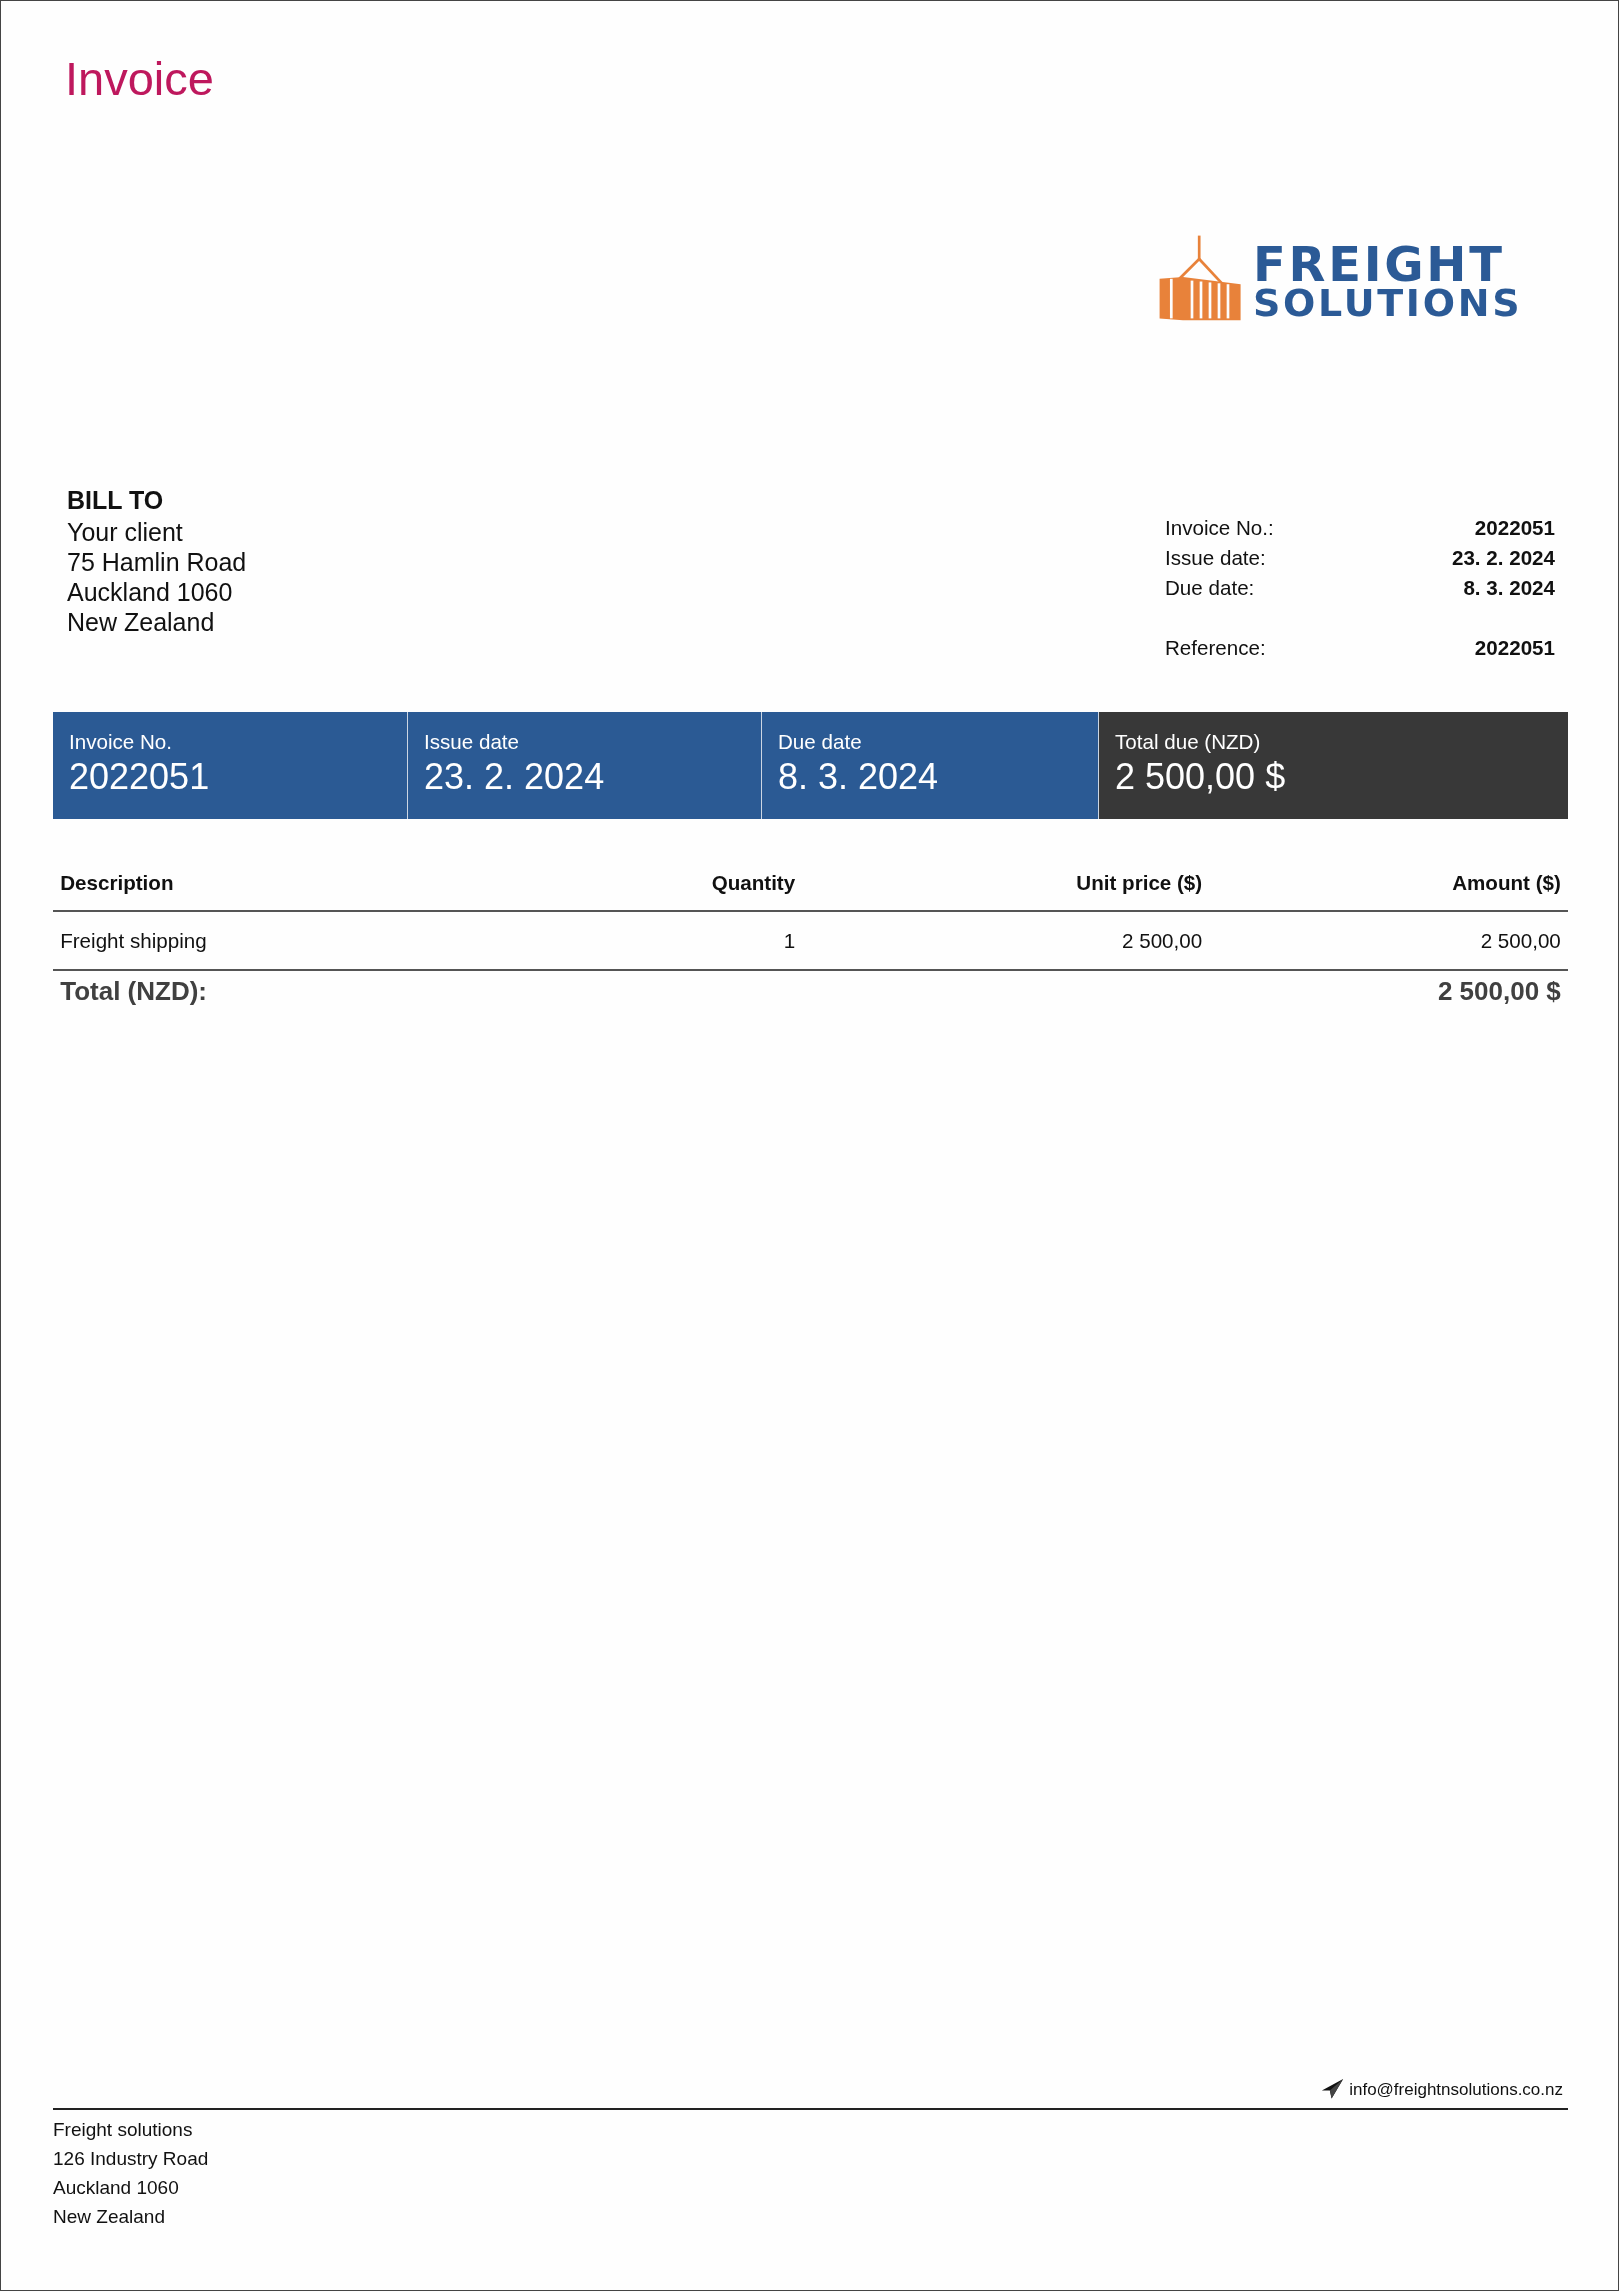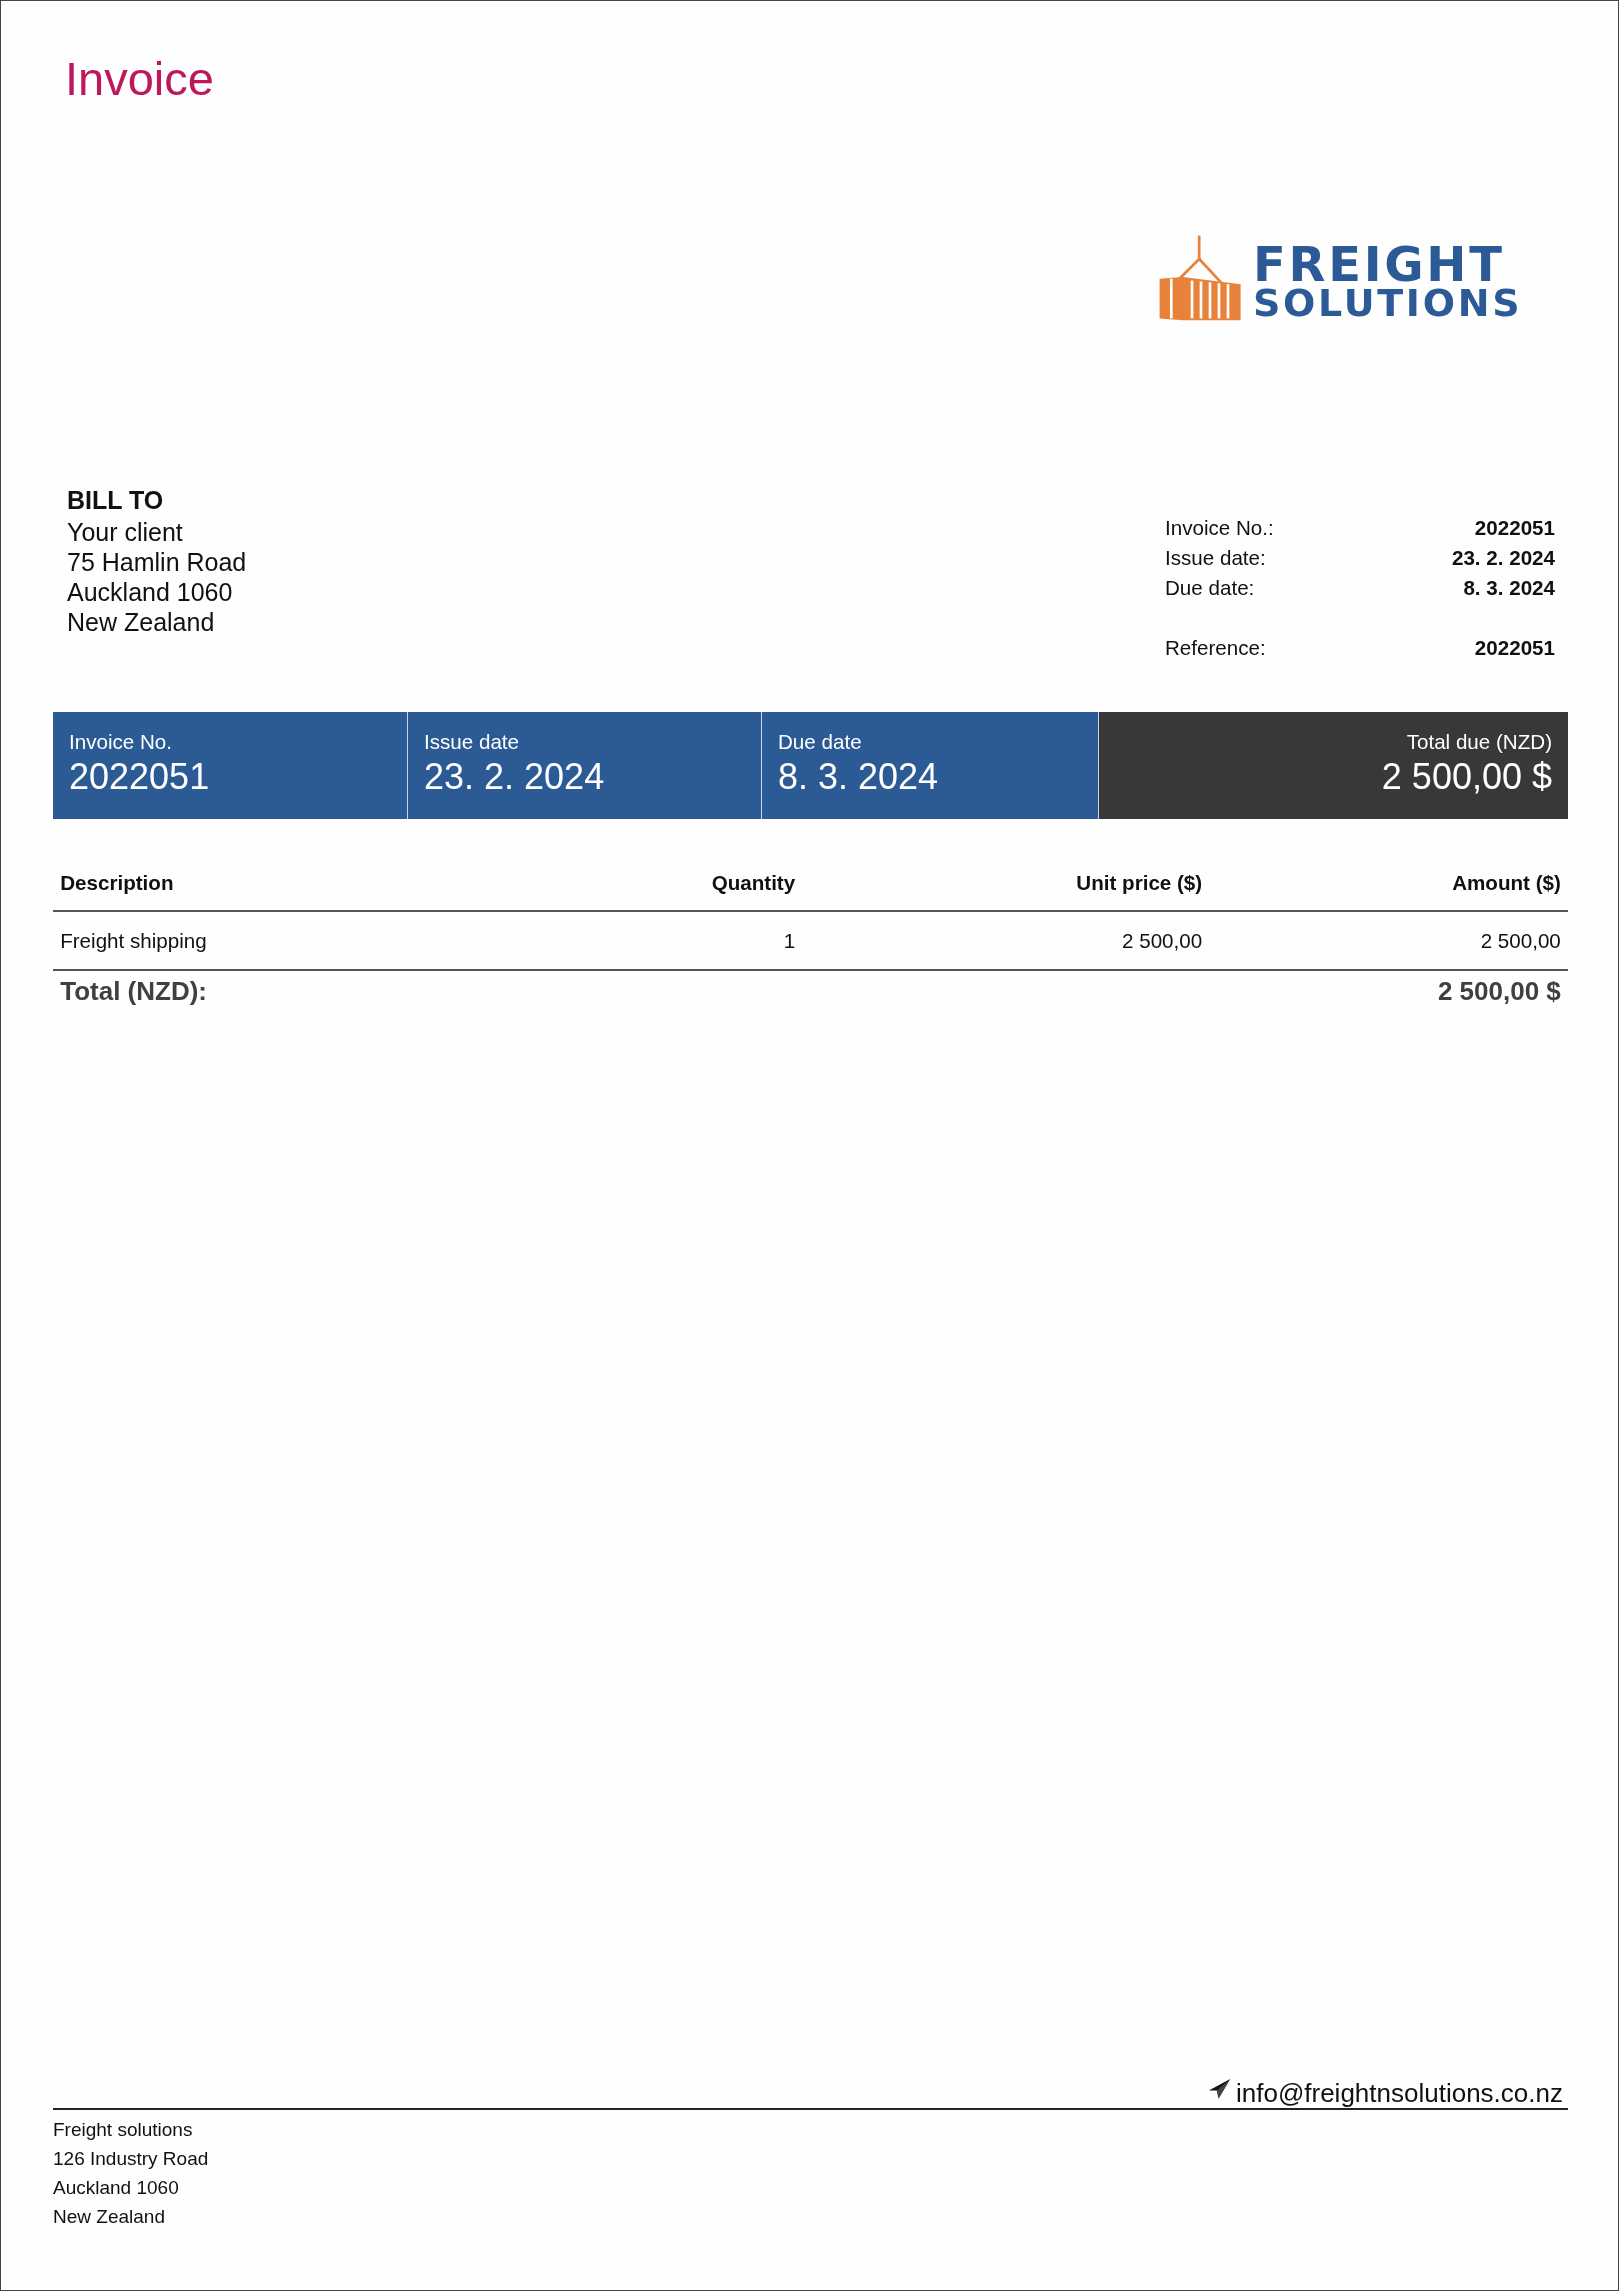--- a/index.html
+++ b/index.html
@@ -56,21 +56,21 @@
       position: absolute; left: 52px; top: 711px;
       width: 1515px; height: 107px;
       display: flex;
     }
     .summary .cell {
       height: 100%; box-sizing: border-box;
       padding: 18px 16px 0 16px;
       color: #fff; border-right: 1.8px solid #ccd6e3;
     }
     .summary .cell.blue { background: #2b5a94; }
-    .summary .cell.dark { background: #383838; border-right: none; flex: 1; text-align: right; }
+    .summary .cell.dark { background: #383838; border-right: none; flex: 1; }
     .summary .lbl { font-size: 20.6px; }
     .summary .val { font-size: 36px; margin-top: 1.8px; }
     .items {
       position: absolute; left: 52px; top: 855px;
       width: 1515px;
     }
     .items .row {
       display: flex; align-items: center;
       font-size: 20.6px; padding: 0 7.2px;
     }
@@ -80,21 +80,21 @@
     .items .c2 { width: 269px; text-align: right; }
     .items .c3 { width: 407px; text-align: right; }
     .items .c4 { flex: 1; text-align: right; }
     .total-row {
       display: flex; justify-content: space-between;
       padding: 5.4px 7.2px 0 7.2px;
       font-size: 26px; font-weight: bold; color: #404040;
     }
     .footer-email {
       position: absolute; right: 55px; top: 2077px;
-      font-size: 26px; display: flex; align-items: flex-start; gap: 5.4px;
+      font-size: 17px; display: flex; align-items: flex-end; gap: 5.4px;
     }
     .footer-rule {
       position: absolute; left: 52px; top: 2107px;
       width: 1515px; height: 0; border-top: 2.7px solid #222;
     }
     .footer-addr {
       position: absolute; left: 52px; top: 2114px;
       font-size: 19px; line-height: 29px;
     }
   </style>

